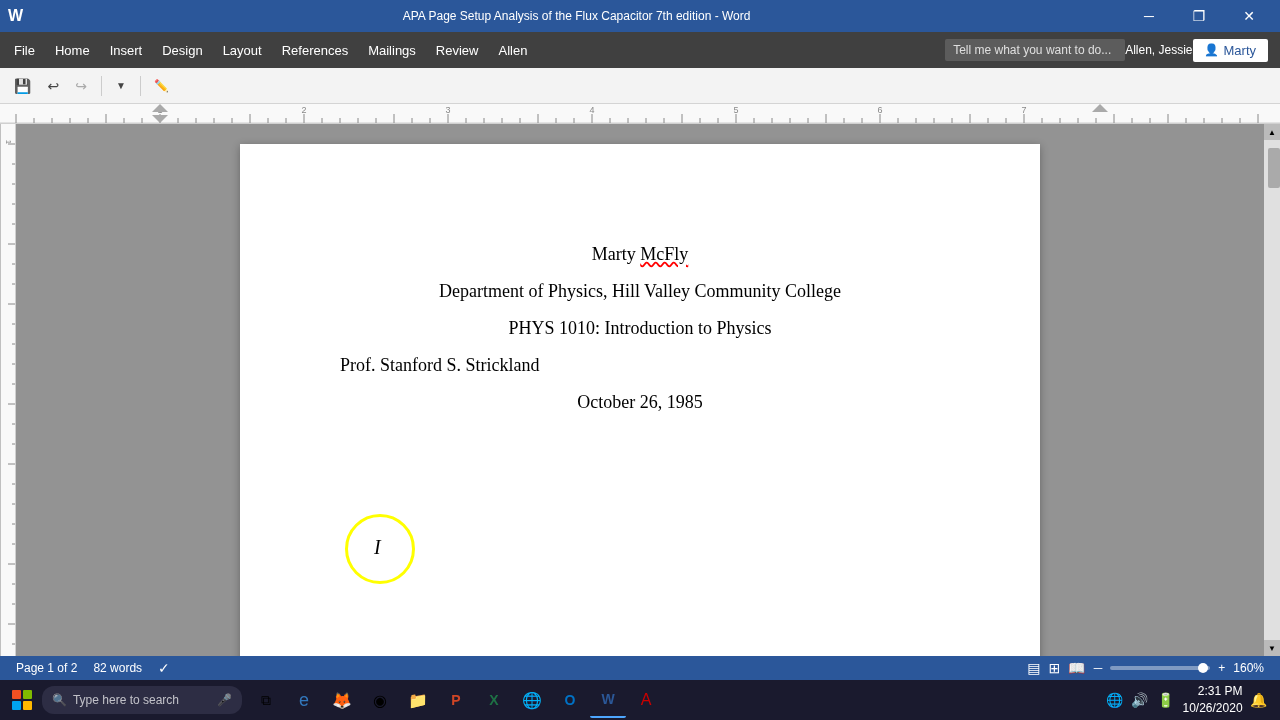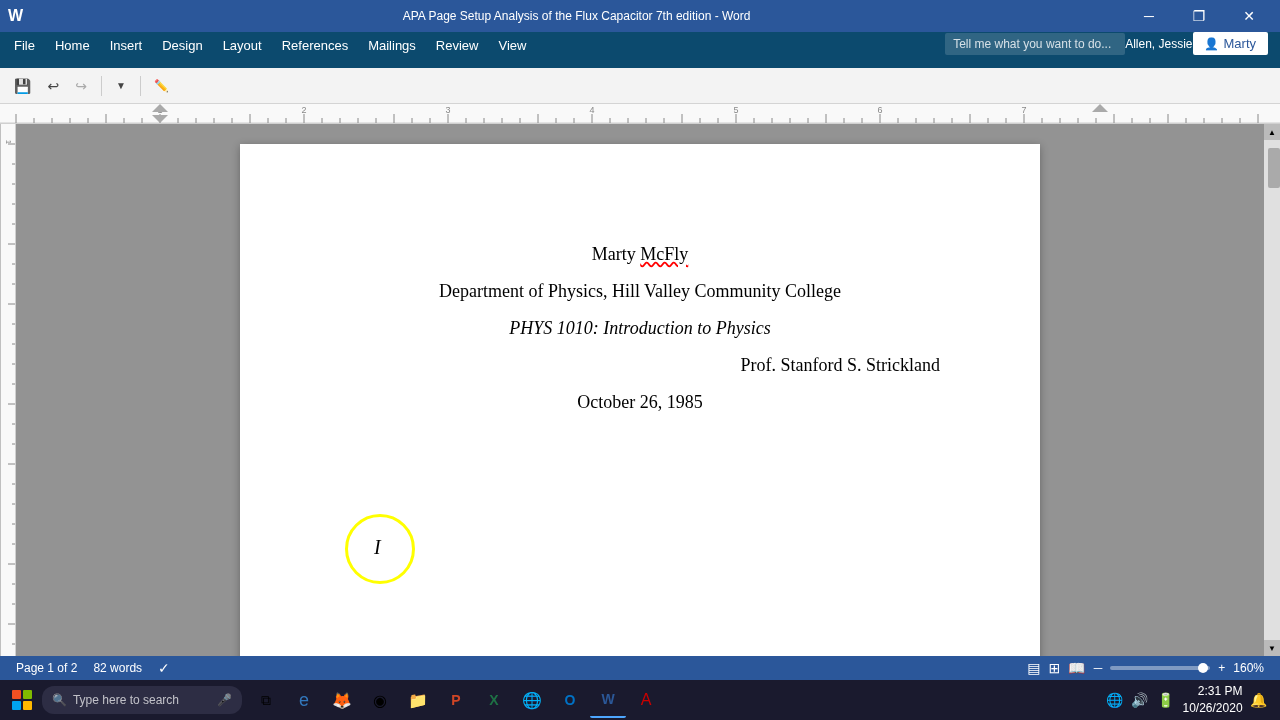--- a/index.html
+++ b/index.html
@@ -24,24 +24,24 @@
       border: none;
       color: white;
       font-size: 14px;
       cursor: pointer;
       display: flex; align-items: center; justify-content: center;
     }
     .title-bar-left { display: flex; align-items: center; gap: 4px; }
 
     
     .menu-bar {
-      background: #0c4a6e;
+      background: #404040;
       height: 36px;
       display: flex;
-      align-items: flex-start;
+      align-items: center;
       padding: 0 4px;
       color: white;
       font-size: 13px;
     }
     .menu-item {
       padding: 6px 10px;
       cursor: pointer;
       border-radius: 2px;
       white-space: nowrap;
     }
@@ -155,27 +155,26 @@
     .doc-institution {
       font-size: 18px;
       margin-bottom: 16px;
       text-align: center;
     }
 
     .doc-course {
       font-size: 18px;
       margin-bottom: 16px;
       text-align: center;
-      font-style: italic;
     }
 
     .doc-professor {
       font-size: 18px;
       margin-bottom: 16px;
-      text-align: right;
+      text-align: left;
     }
 
     .doc-date {
       font-size: 18px;
       margin-bottom: 16px;
       text-align: center;
     }
 
     
     .yellow-circle {
@@ -346,21 +345,21 @@
 
 <div class="menu-bar">
   <div class="menu-item">File</div>
   <div class="menu-item">Home</div>
   <div class="menu-item">Insert</div>
   <div class="menu-item">Design</div>
   <div class="menu-item">Layout</div>
   <div class="menu-item">References</div>
   <div class="menu-item">Mailings</div>
   <div class="menu-item">Review</div>
-  <div class="menu-item">View</div>
+  <div class="menu-item">Allen</div>
 
   <div class="menu-bar-right">
     <input class="tell-me-input" type="text" placeholder="Tell me what you want to do..." style="">
     <span style="color:white; font-size:12px;">Allen, Jessie</span>
     <button class="share-btn">
       <span style="font-size:12px;">👤</span>
       <span>Marty</span>
     </button>
   </div>
 </div>

